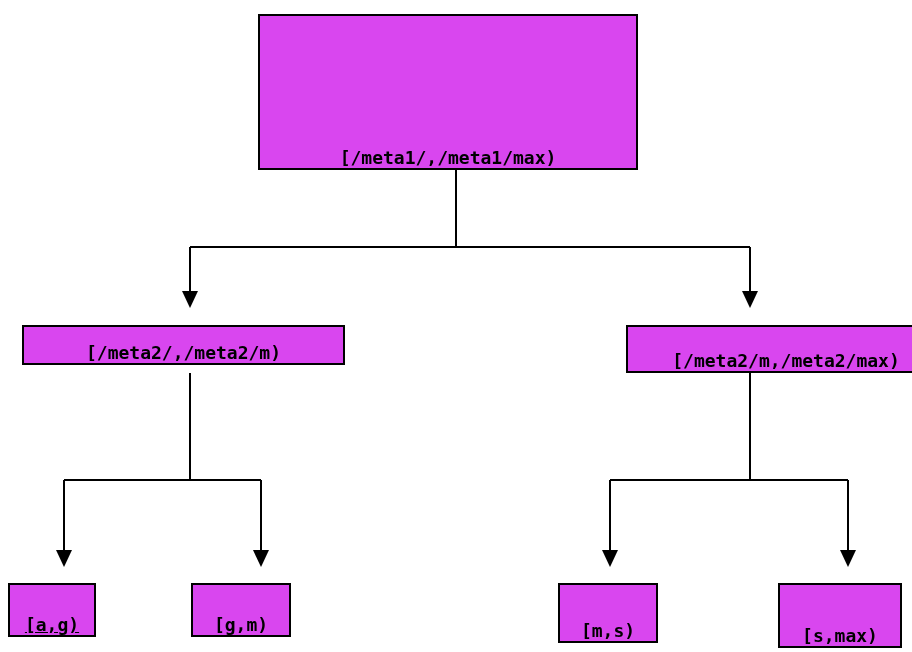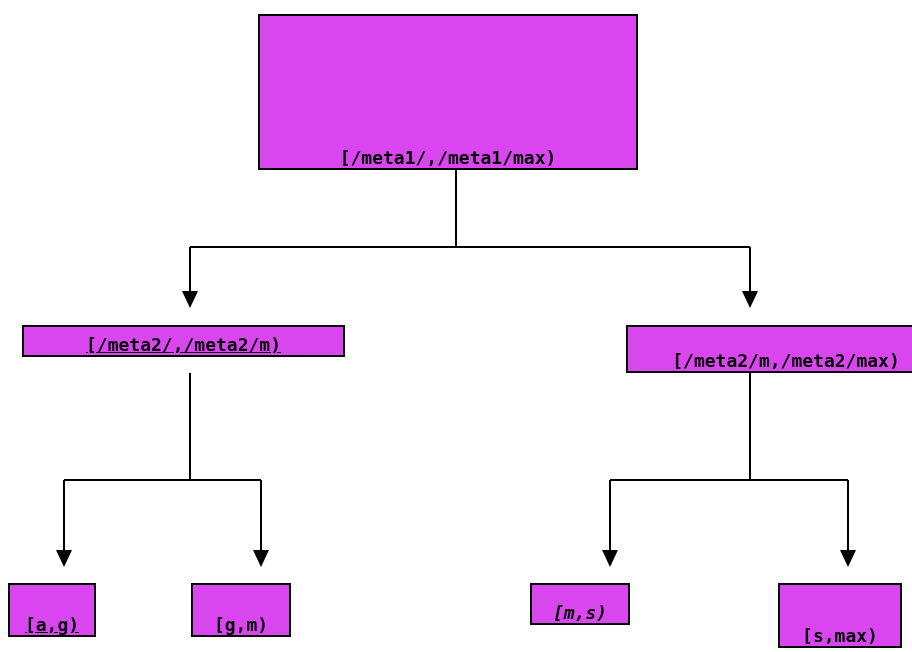--- a/index.html
+++ b/index.html
@@ -38,25 +38,25 @@
     background: #d946ef;
     display: flex;
     align-items: flex-end;
     justify-content: center;
     font-size: 18px;
     font-weight: 700;
     color: var(--text, #000000);
     white-space: nowrap;
   }
   .node-root       { left: 258px; top: 14px;  width: 380px; height: 156px; }
-  .node-meta2-left { left: 22px;  top: 325px; width: 323px; height: 32px; text-decoration: underline; }
+  .node-meta2-left { left: 22px;  top: 325px; width: 323px; height: 40px; }
   .node-meta2-right{ left: 582px; top: 325px; width: 320px; height: 48px; margin-left: 44px; }
   .node-leaf-ag    { left: 8px;   top: 583px; width: 88px; height: 54px; text-decoration: underline; }
   .node-leaf-gm    { left: 191px; top: 583px; width: 100px; height: 54px; }
-  .node-leaf-ms    { left: 530px; top: 583px; width: 100px; height: 42px; font-style: italic; }
+  .node-leaf-ms    { left: 558px; top: 583px; width: 100px; height: 60px; }
   .node-leaf-smax  { left: 778px; top: 583px; width: 124px; height: 65px; }
 </style>
 </head>
 <body>
 
 <div class="canvas">
 
   <svg class="connectors" viewBox="0 0 912 652">
     <g>
       <path class="edge" d="M456 170 L456 247 M190 247 L750 247 M190 247 L190 293 M750 247 L750 293"></path>

